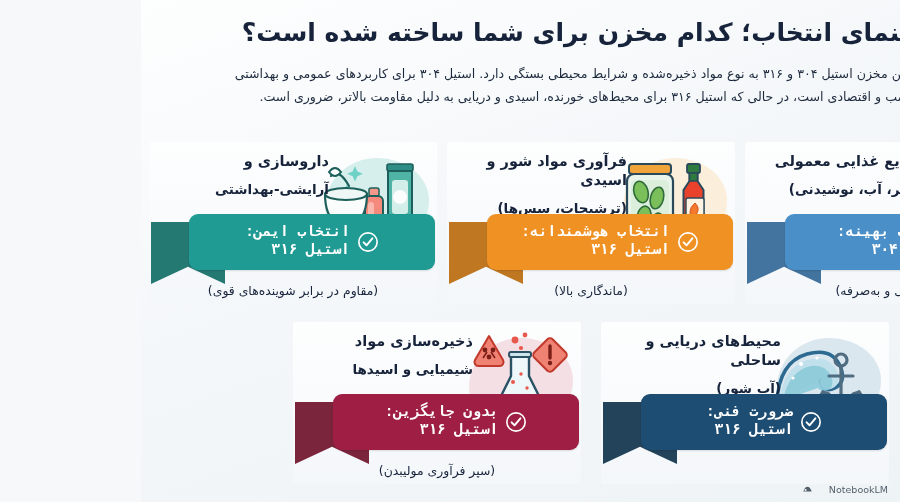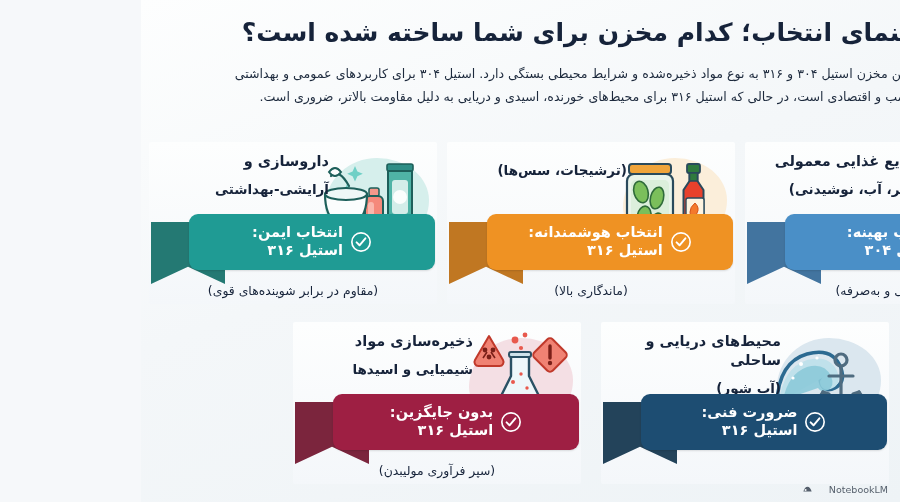--- a/index.html
+++ b/index.html
@@ -140,20 +140,21 @@
     align-items: center;
     justify-content: center;
     direction: rtl;
     box-shadow: 0 1px 2px rgba(0,0,0,.12);
   }
   .ribbon-inner {
     display: flex;
     align-items: center;
     gap: 7px;
     padding: 0 12px;
+    font-family: Liberation Mono, monospace;
   }
   .check-icon { flex: 0 0 auto; display:block; }
   .ribbon-text {
     text-align: right;
     color: #ffffff;
     font-weight: bold;
     line-height: 1.22;
   }
   .ribbon-text .l1 { font-size: 14.5px; display:block; }
   .ribbon-text .l2 { font-size: 14.5px; display:block; }
@@ -273,20 +274,21 @@
               <ellipse cx="24" cy="42" rx="7" ry="11" transform="rotate(-16 24 42)"></ellipse>
               <ellipse cx="40" cy="48" rx="6.5" ry="11" transform="rotate(14 40 48)"></ellipse>
               <ellipse cx="27" cy="67" rx="7" ry="11" transform="rotate(10 27 67)"></ellipse>
               <ellipse cx="42" cy="72" rx="6" ry="9" transform="rotate(-12 42 72)"></ellipse>
             </g>
           </g>
         </svg>
       </div>
 
       <div class="card-head">
+        <div class="h1">فرآوری مواد شور و اسیدی</div>
         <div class="h2">(ترشیجات، سس‌ها)</div>
       </div>
 
       <div class="ribbon-wrap">
         <div class="ribbon-tail shade" style="background:#d97d13"></div>
         <div class="ribbon" style="background:#ef9223">
           <div class="ribbon-inner">
             <svg class="check-icon" width="22" height="22" viewBox="0 0 24 24">
               <circle cx="12" cy="12" r="10" fill="none" stroke="#ffffff" stroke-width="1.8"></circle>
               <path d="M7.2 12.4 l3.2 3.2 l6.4 -7.6" fill="none" stroke="#ffffff" stroke-width="2.1" stroke-linecap="round" stroke-linejoin="round"></path>

